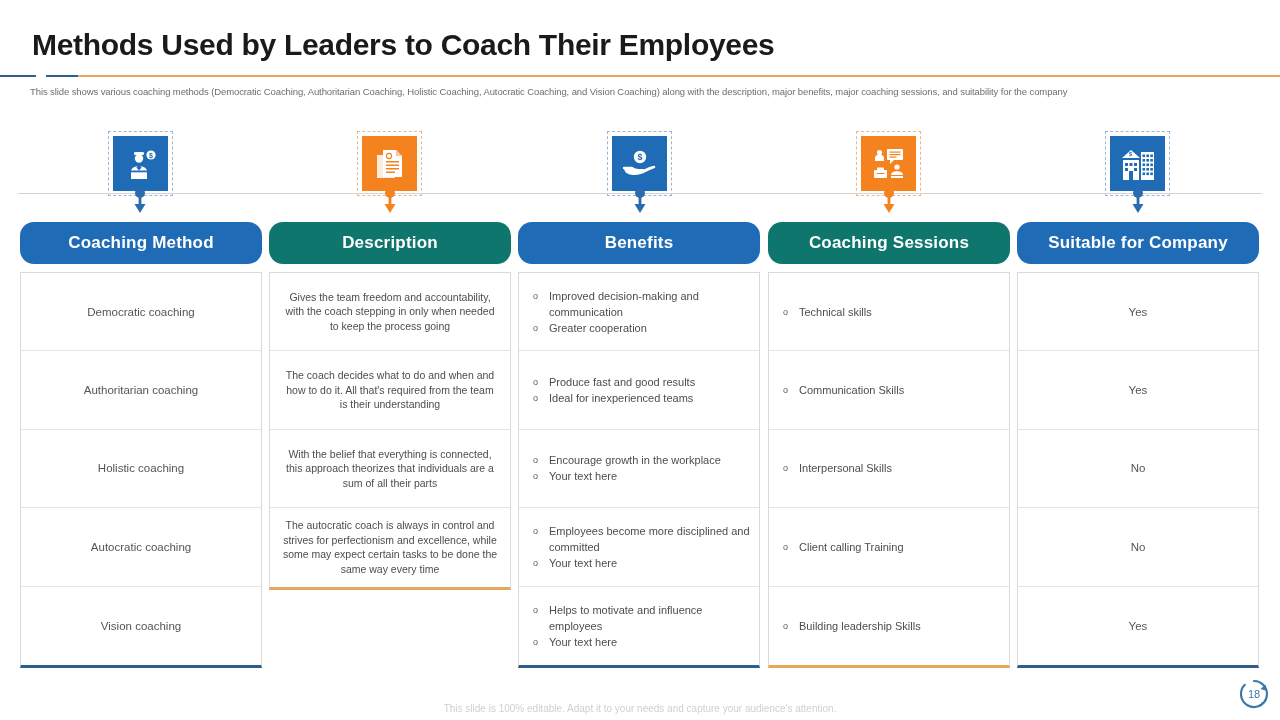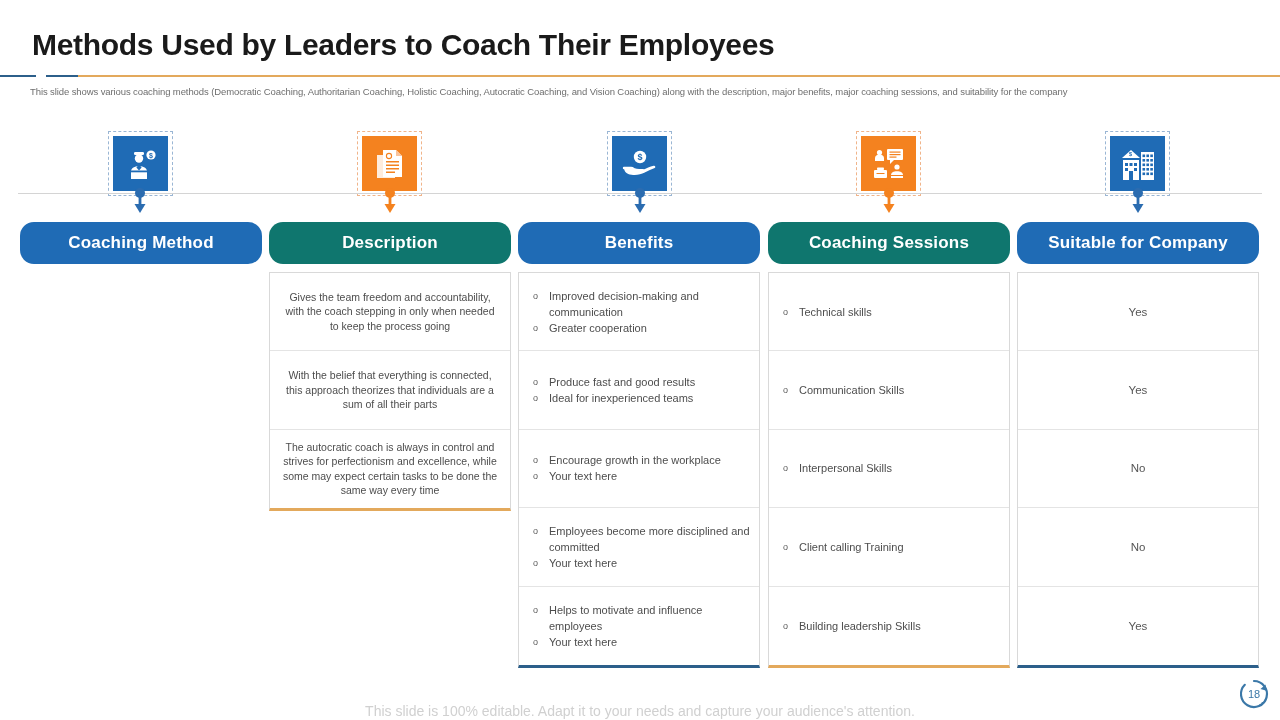--- a/index.html
+++ b/index.html
@@ -188,21 +188,21 @@
   }
   .bullet .txt { flex: 1 1 auto; }
 
   
   .footer-note {
     position: absolute;
     left: 0;
     top: 703px;
     width: 1280px;
     text-align: center;
-    font-size: 14px;
+    font-size: 10px;
     color: #d0d0d0;
   }
   .page-badge {
     position: absolute;
     right: 6px;
     bottom: 6px;
     width: 40px;
     height: 40px;
   }
   .page-badge .num {
@@ -369,27 +369,47 @@
     <circle cx="9" cy="5" r="5" fill="#2b6cb0"></circle>
     <rect x="7.6" y="5" width="2.8" height="12" fill="#2b6cb0"></rect>
     <path d="M3.5 16h11L9 25z" fill="#2b6cb0"></path>
   </svg>
 </div>
 
 <div class="cols">
 
   <div class="col" style="left:20px; width:242px;">
     <div class="col-head blue">Coaching Method</div>
+    <div class="col-body accent-blue">
+      <div class="cell">
+          <div class="cell-center">Democratic coaching</div>
+        </div>
+      <div class="cell">
+          <div class="cell-center">Authoritarian coaching</div>
+        </div>
+      <div class="cell">
+          <div class="cell-center">Holistic coaching</div>
+        </div>
+      <div class="cell">
+          <div class="cell-center">Autocratic coaching</div>
+        </div>
+      <div class="cell">
+          <div class="cell-center">Vision coaching</div>
+        </div>
+    </div>
   </div>
 
   <div class="col" style="left:269px; width:242px;">
     <div class="col-head orange">Description</div>
     <div class="col-body accent-orange">
       <div class="cell">
           <div class="cell-desc">Gives the team freedom and accountability, with the coach stepping in only when needed to keep the process going</div>
+        </div>
+      <div class="cell">
+          <div class="cell-desc">The coach decides what to do and when and how to do it. All that's required from the team is their understanding</div>
         </div>
       <div class="cell">
           <div class="cell-desc">With the belief that everything is connected, this approach theorizes that individuals are a sum of all their parts</div>
         </div>
       <div class="cell">
           <div class="cell-desc">The autocratic coach is always in control and strives for perfectionism and excellence, while some may expect certain tasks to be done the same way every time</div>
         </div>
     </div>
   </div>
 

